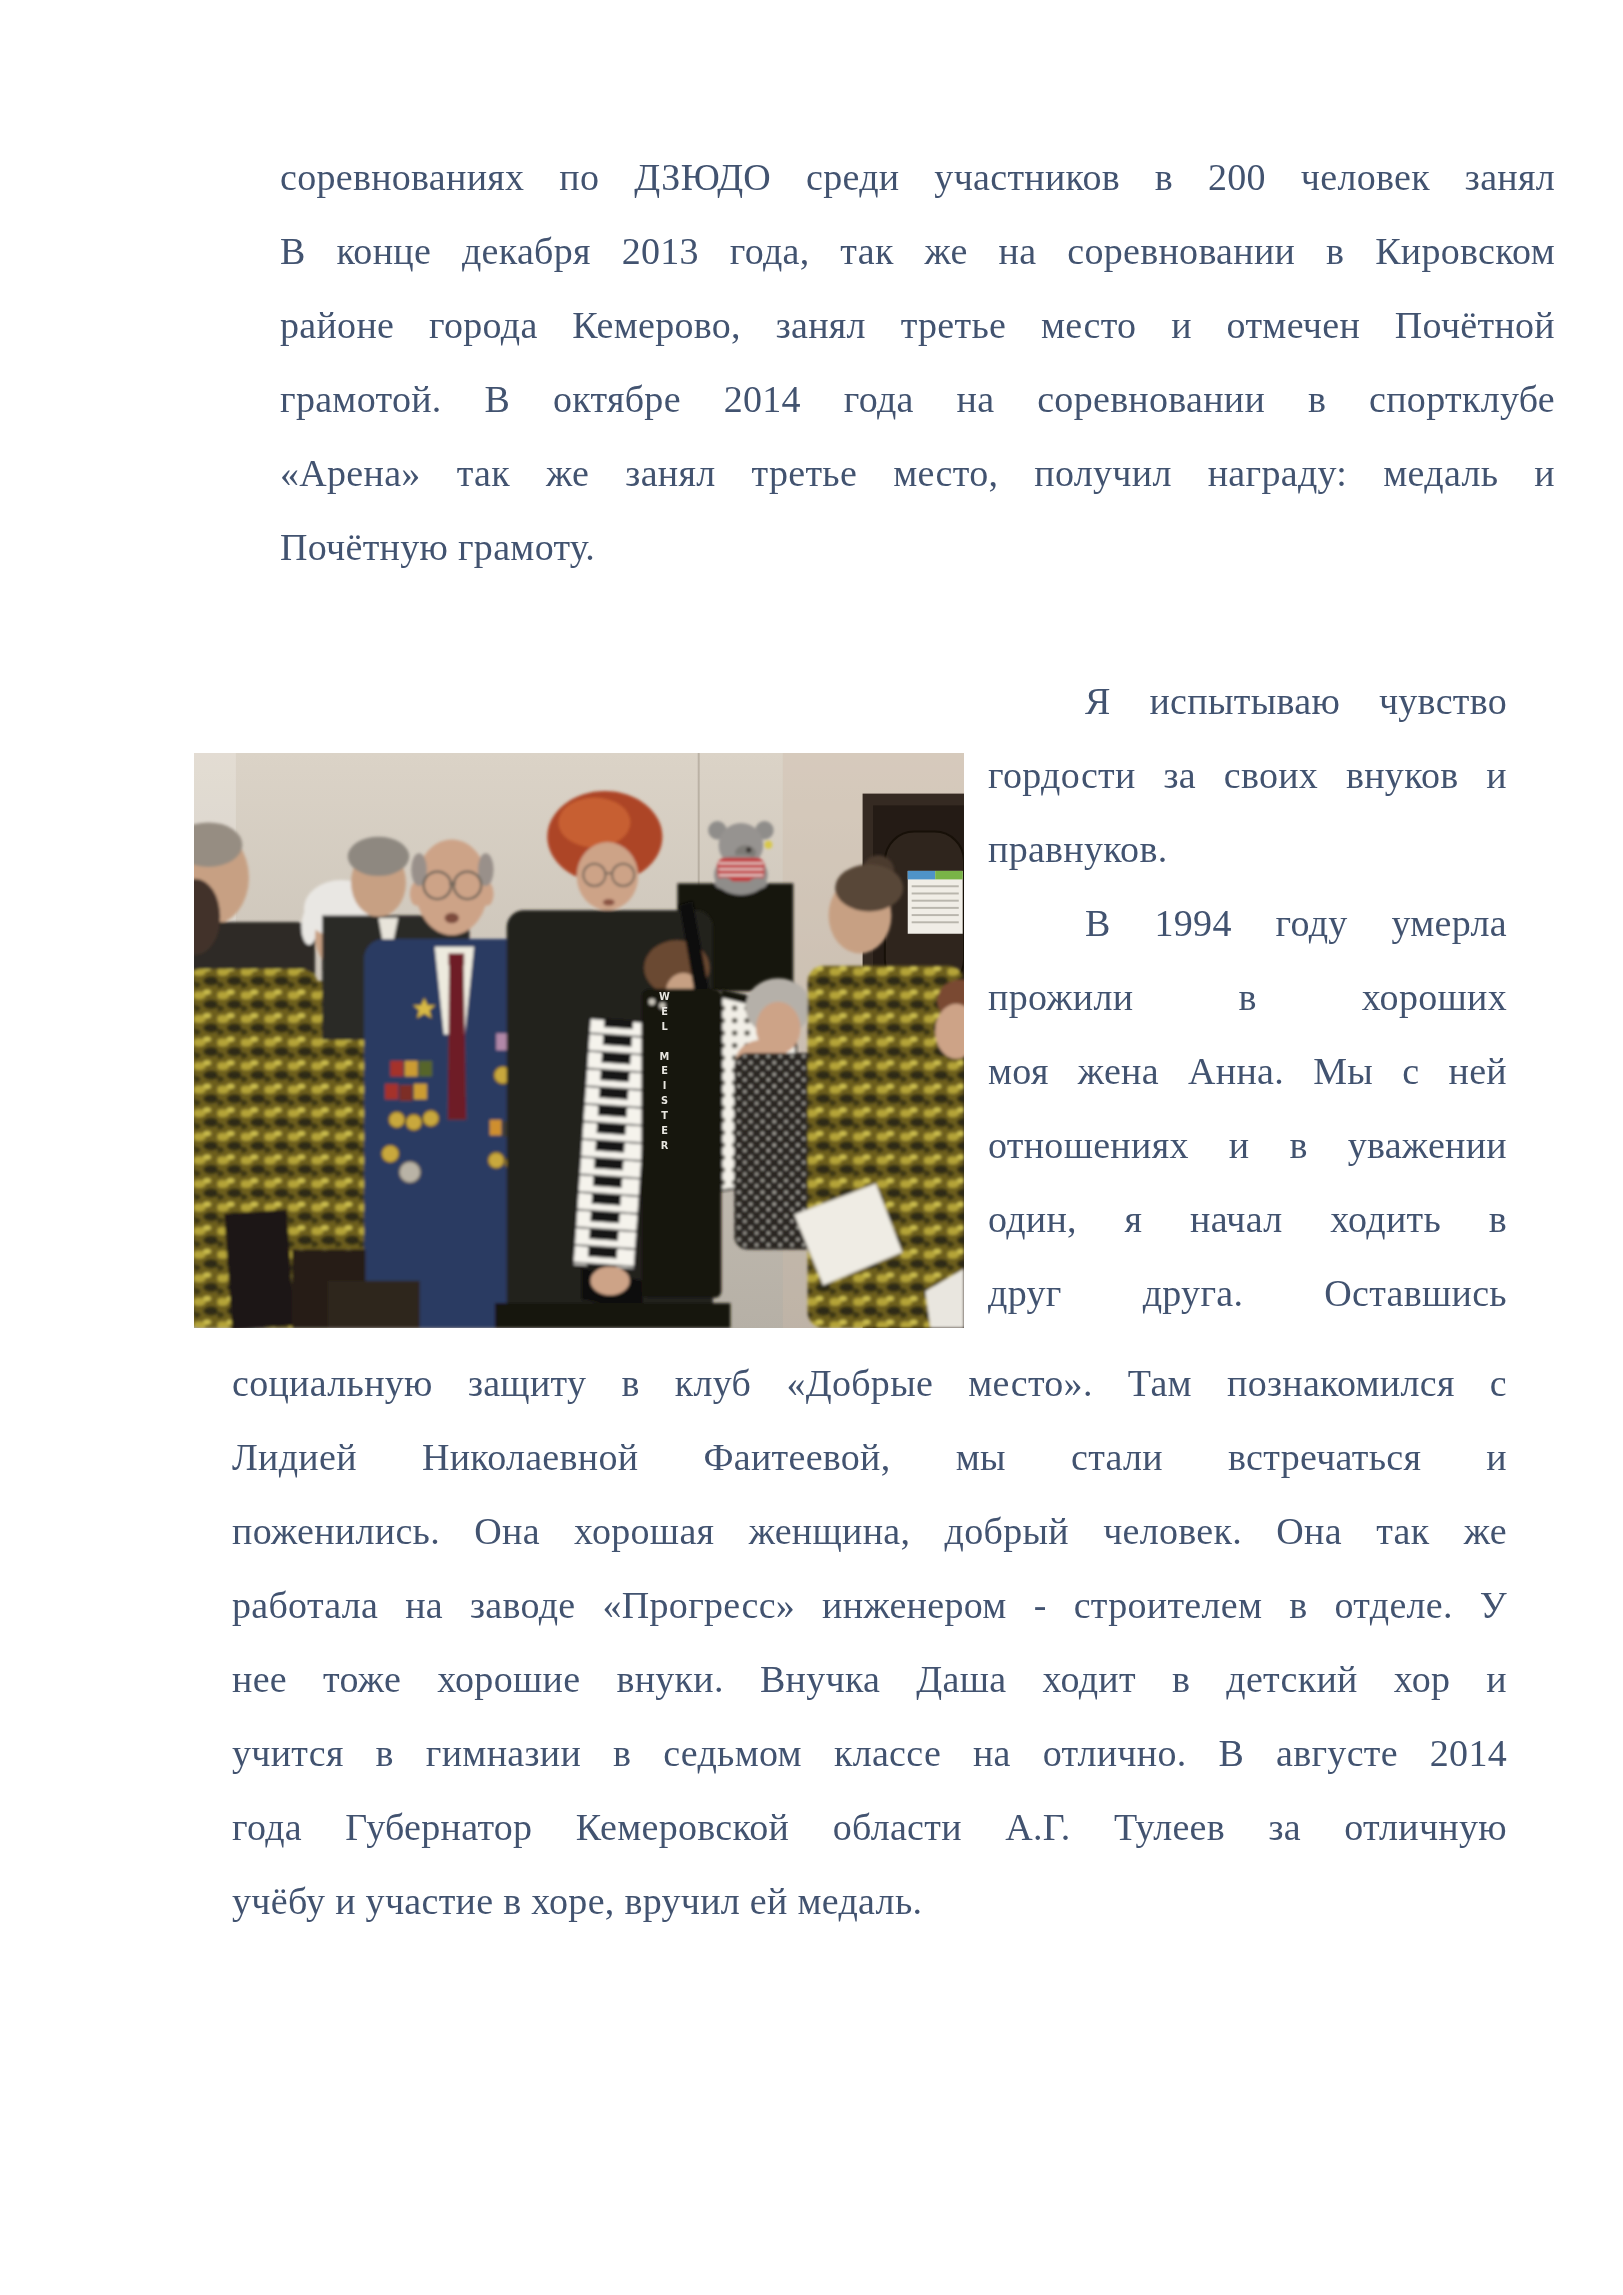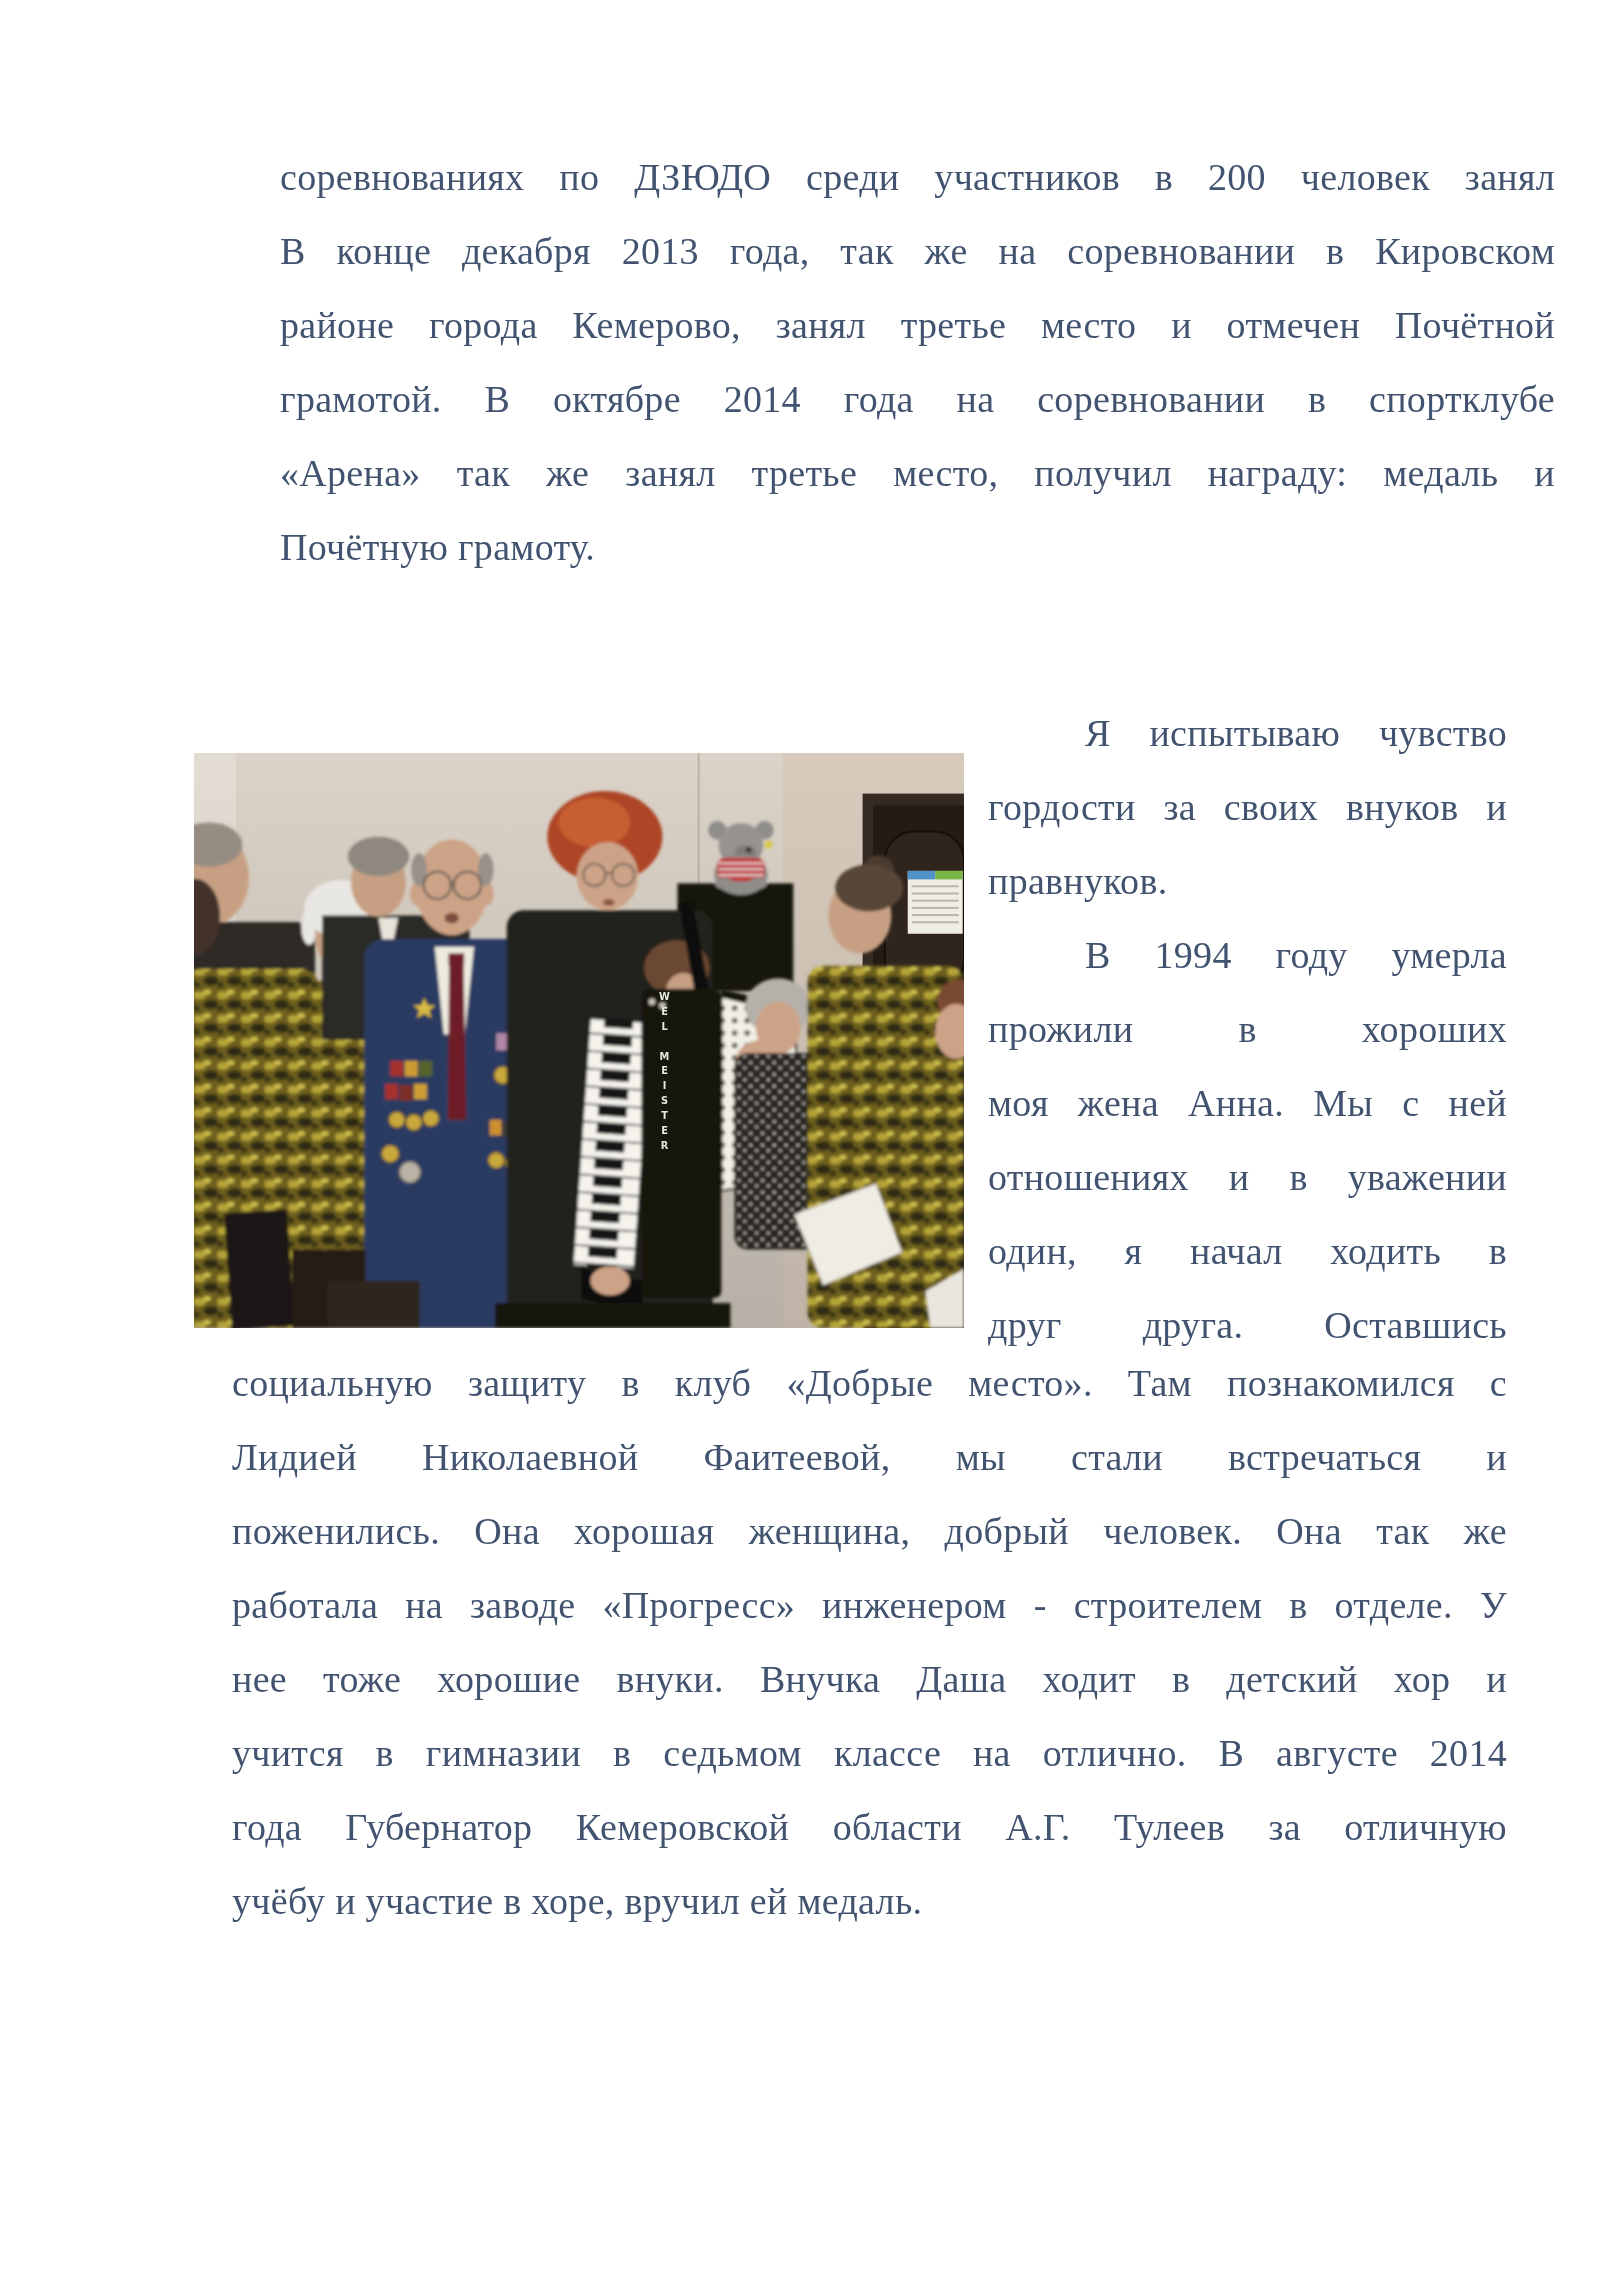--- a/index.html
+++ b/index.html
@@ -20,21 +20,21 @@
     height:74px;
     line-height:74px;
     text-align:justify;
     text-align-last:left;
     white-space:normal;
     overflow:visible;
   }
   .line.j{ text-align-last:justify; }
   .line.ind{ padding-left:97px; }
   .block-top{ left:232px; top:140px; width:1275px;margin-left:48px; }
-  .block-right{ left:988px; top:696px; width:519px; }
+  .block-right{ left:988px; top:664px; width:519px; }
   .block-bottom{ left:232px; top:1346px; width:1275px; }
   .photo-wrap{
     position:absolute;
     left:194px; top:753px;
     width:770px; height:575px;
   }
   .photo-wrap svg{ display:block; width:100%; height:100%; }
   .accordion-label{
     position:absolute;
     left:649px; top:991px;

